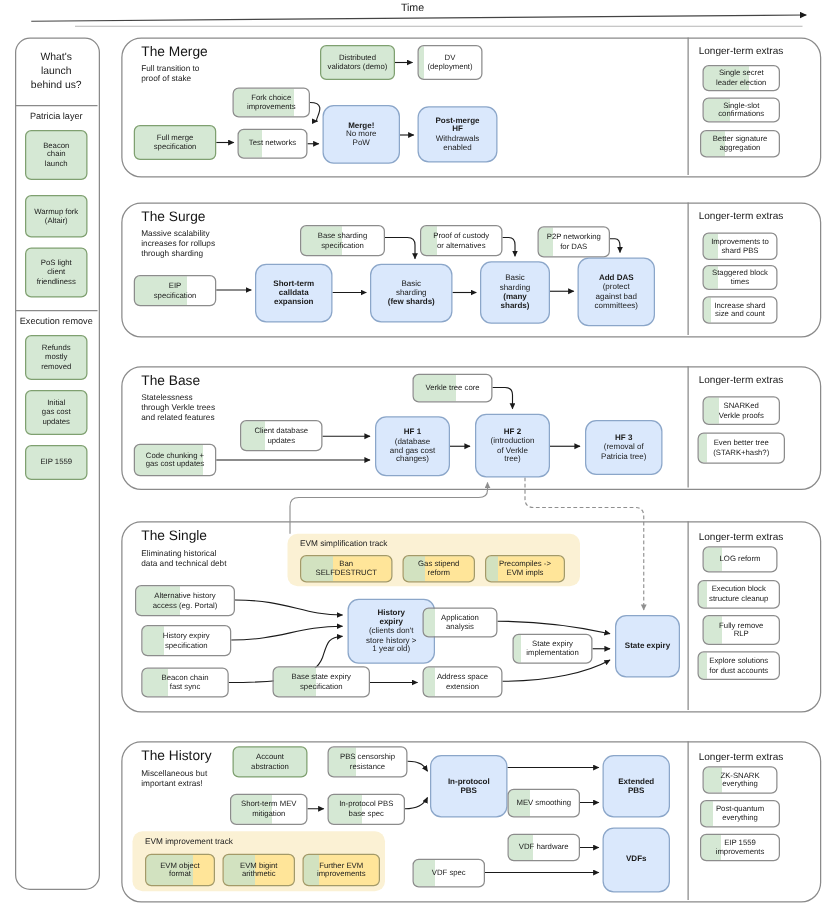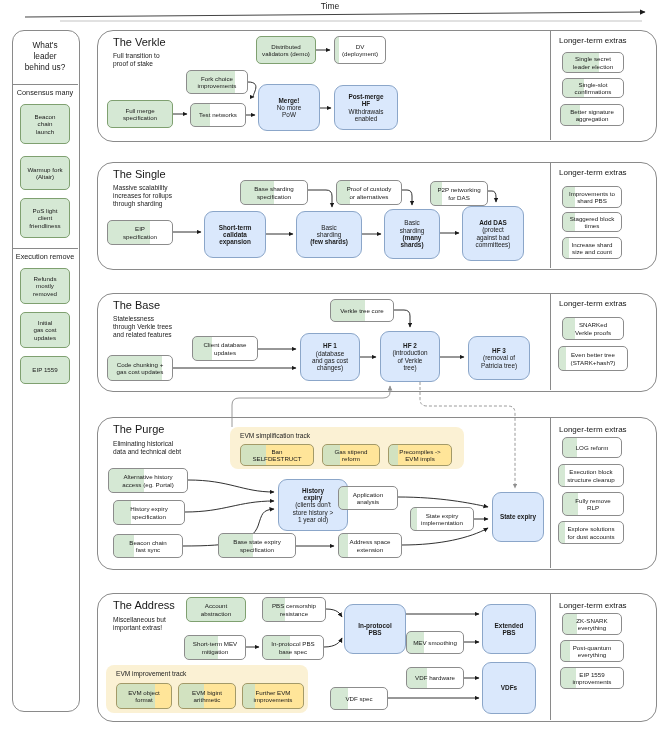--- a/index.html
+++ b/index.html
@@ -50,24 +50,24 @@
 </style>
 </head>
 <body>
 
 <div class="canvas">
 
   <div class="time-label">Time</div>
 
   <div class="side"></div>
   <div class="side-title">What's
-leader
+launch
 behind us?</div>
   <div class="hdiv" style="top:84px"></div>
-  <div class="layer-label" style="top:88px">Consensus many</div>
+  <div class="layer-label" style="top:88px">Patricia layer</div>
   <div class="node green" style="left:20px;top:104px;width:50px;height:40px"><span>Beacon
 chain
 launch</span></div>
   <div class="node green" style="left:20px;top:156px;width:50px;height:34px"><span>Warmup fork
 (Altair)</span></div>
   <div class="node green" style="left:20px;top:198px;width:50px;height:40px"><span>PoS light
 client
 friendliness</span></div>
   <div class="hdiv" style="top:248px"></div>
   <div class="layer-label" style="top:252px">Execution remove</div>
@@ -145,21 +145,21 @@
       <path d="M464 642 H479" marker-end="url(#ab)"></path>
       <path d="M464 678 H479" marker-end="url(#ab)"></path>
       <path d="M388 698 H479" marker-end="url(#ab)"></path>
     </g>
     <g stroke="#8f8f8f" fill="none" stroke-width="0.9">
       <path d="M232 427 V405 Q232 398 239 398 H383 Q390 398 390 392 V386" marker-end="url(#ag)"></path>
       <path d="M420 382 V399 Q420 406 427 406 H508 Q515 406 515 413 V488" stroke-dasharray="3,2" marker-end="url(#ag)"></path>
     </g>
   </svg>
 
-  <div class="sec-title" style="left:113px;top:36px">The Verkle</div>
+  <div class="sec-title" style="left:113px;top:36px">The Merge</div>
   <div class="sec-sub" style="left:113px;top:52px">Full transition to
 proof of stake</div>
   <div class="node p100" style="left:256px;top:36px;width:60px;height:28px"><span>Distributed
 validators (demo)</span></div>
   <div class="node p8" style="left:334px;top:36px;width:52px;height:28px"><span>DV
 (deployment)</span></div>
   <div class="node p80" style="left:186px;top:70px;width:62px;height:24px"><span>Fork choice
 improvements</span></div>
   <div class="node p100" style="left:107px;top:100px;width:66px;height:28px"><span>Full merge
 specification</span></div>
@@ -170,21 +170,21 @@
 HF</span><span>Withdrawals
 enabled</span></div>
   <div class="extras-h" style="left:559px;top:36px">Longer-term extras</div>
   <div class="node p60" style="left:562px;top:52px;width:62px;height:21px"><span>Single secret
 leader election</span></div>
   <div class="node p35" style="left:562px;top:78px;width:62px;height:20px"><span>Single-slot
 confirmations</span></div>
   <div class="node p30" style="left:560px;top:104px;width:64px;height:22px"><span>Better signature
 aggregation</span></div>
 
-  <div class="sec-title" style="left:113px;top:168px">The Single</div>
+  <div class="sec-title" style="left:113px;top:168px">The Surge</div>
   <div class="sec-sub" style="left:113px;top:184px">Massive scalability
 increases for rollups
 through sharding</div>
   <div class="node p50" style="left:240px;top:180px;width:68px;height:25px"><span>Base sharding
 specification</span></div>
   <div class="node p20" style="left:336px;top:180px;width:66px;height:25px"><span>Proof of custody
 or alternatives</span></div>
   <div class="node p20" style="left:430px;top:181px;width:58px;height:25px"><span>P2P networking
 for DAS</span></div>
   <div class="node p65" style="left:107px;top:220px;width:66px;height:25px"><span>EIP
@@ -224,21 +224,21 @@
 of Verkle
 tree)</span></div>
   <div class="node blue" style="left:468px;top:336px;width:62px;height:44px"><span class="b">HF 3</span><span>(removal of
 Patricia tree)</span></div>
   <div class="extras-h" style="left:559px;top:299px">Longer-term extras</div>
   <div class="node p20" style="left:562px;top:317px;width:62px;height:23px"><span>SNARKed
 Verkle proofs</span></div>
   <div class="node p10" style="left:558px;top:346px;width:70px;height:25px"><span>Even better tree
 (STARK+hash?)</span></div>
 
-  <div class="sec-title" style="left:113px;top:423px">The Purge</div>
+  <div class="sec-title" style="left:113px;top:423px">The Single</div>
   <div class="sec-sub" style="left:113px;top:440px">Eliminating historical
 data and technical debt</div>
   <div class="node ynode py35" style="left:240px;top:444px;width:74px;height:22px"><span>Ban
 SELFDESTRUCT</span></div>
   <div class="node ynode py30" style="left:322px;top:444px;width:58px;height:22px"><span>Gas stipend
 reform</span></div>
   <div class="node ynode py15" style="left:388px;top:444px;width:64px;height:22px"><span>Precompiles -&gt;
 EVM impls</span></div>
   <div class="node p45" style="left:108px;top:468px;width:80px;height:25px"><span>Alternative history
 access (eg. Portal)</span></div>
@@ -261,21 +261,21 @@
   <div class="node blue" style="left:492px;top:492px;width:52px;height:50px"><span class="b">State expiry</span></div>
   <div class="extras-h" style="left:559px;top:425px">Longer-term extras</div>
   <div class="node p25" style="left:562px;top:437px;width:60px;height:21px"><span>LOG reform</span></div>
   <div class="node p10" style="left:558px;top:464px;width:66px;height:23px"><span>Execution block
 structure cleanup</span></div>
   <div class="node p25" style="left:562px;top:492px;width:62px;height:24px"><span>Fully remove
 RLP</span></div>
   <div class="node p10" style="left:558px;top:521px;width:66px;height:23px"><span>Explore solutions
 for dust accounts</span></div>
 
-  <div class="sec-title" style="left:113px;top:599px">The Address</div>
+  <div class="sec-title" style="left:113px;top:599px">The History</div>
   <div class="sec-sub" style="left:113px;top:616px">Miscellaneous but
 important extras!</div>
   <div class="node p100" style="left:186px;top:597px;width:60px;height:25px"><span>Account
 abstraction</span></div>
   <div class="node p35" style="left:262px;top:597px;width:64px;height:25px"><span>PBS censorship
 resistance</span></div>
   <div class="node p55" style="left:184px;top:635px;width:62px;height:25px"><span>Short-term MEV
 mitigation</span></div>
   <div class="node p45" style="left:262px;top:635px;width:62px;height:25px"><span>In-protocol PBS
 base spec</span></div>

